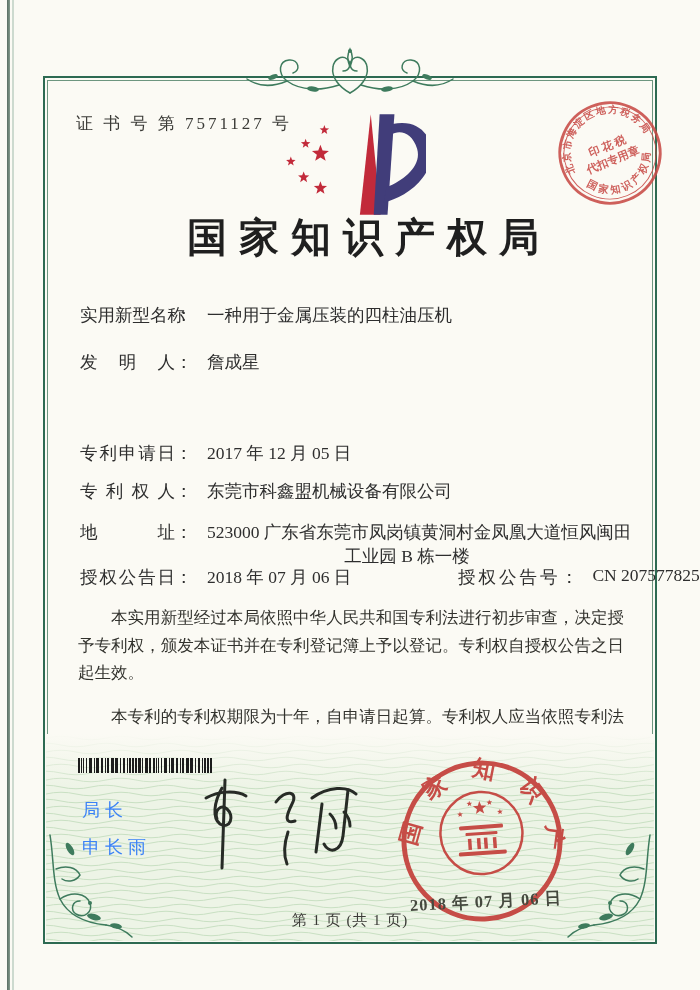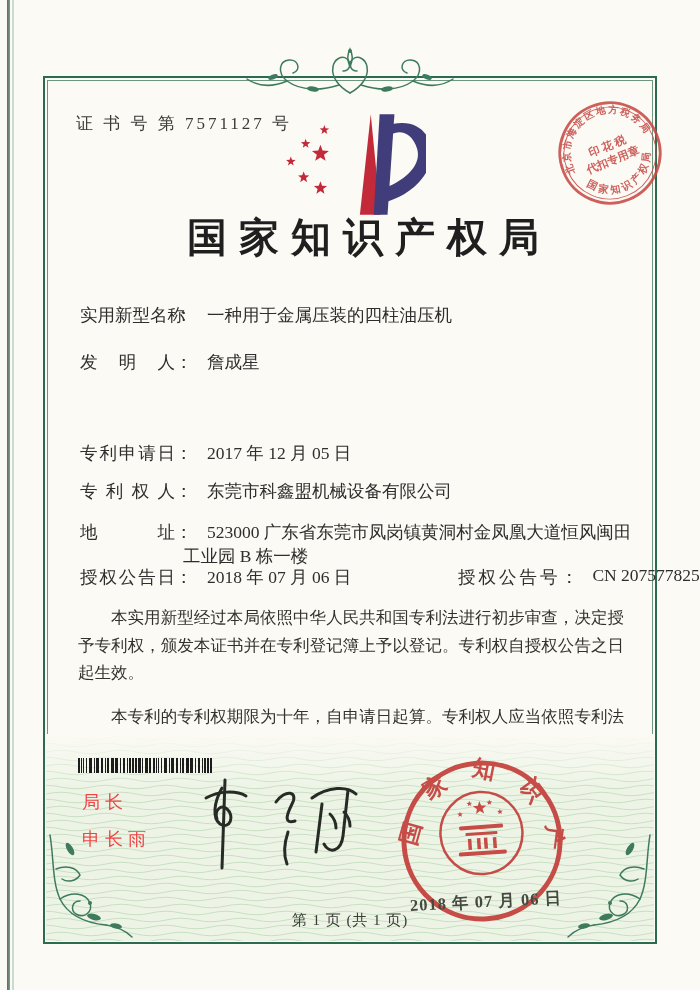--- a/index.html
+++ b/index.html
@@ -13,37 +13,37 @@
                border:2.5px solid #2d6a52;}
   .frame-inner{position:absolute;inset:2px;border:1px solid #6d967f;}
   .cert-no{position:absolute;left:76px;top:112px;font-size:17px;letter-spacing:3px;color:#3a3a36;}
   .title{position:absolute;left:0;right:0;top:210px;text-align:center;font-size:40px;font-weight:700;
          letter-spacing:12px;text-indent:12px;color:#1f1f1f;}
   .logo{position:absolute;left:278px;top:108px;width:148px;height:114px;}
   .tax-stamp{position:absolute;left:545px;top:88px;width:130px;height:130px;transform:rotate(-22deg);opacity:.88;}
   .row{position:absolute;left:80px;font-size:17.5px;color:#2e2e2e;white-space:nowrap;}
   .lbl{display:inline-block;width:95px;text-align:justify;text-align-last:justify;vertical-align:top;}
   .colon{display:inline-block;vertical-align:top;}
-  .val{display:inline-block;margin-left:10px;vertical-align:top;white-space:normal;max-width:440px;}
+  .val{display:inline-block;margin-left:10px;vertical-align:top;white-space:normal;max-width:440px;text-align:center;}
   .val2{display:block;margin-left:-24px;}
   .cell2{position:absolute;left:345px;top:0;white-space:nowrap;}
   .lbl2{letter-spacing:3px;margin-left:33px;}
   .paras{position:absolute;left:62px;top:588px;width:578px;font-size:16.5px;line-height:27.5px;
          text-align:justify;color:#32322d;}
   .paras p{margin:16px;text-indent:2em;}
   .band{position:absolute;left:46px;top:734px;width:608px;height:207px;}
   #waves{position:absolute;left:0;top:0;}
   .band-fade{position:absolute;left:0;top:0;width:100%;height:55px;z-index:1;
              background:linear-gradient(#fbfaf4,rgba(251,250,244,0));}
   .corner-orn{position:absolute;bottom:2px;width:90px;height:110px;z-index:1;}
   .corner-left{left:0;}
   .corner-right{right:0;transform:scaleX(-1);}
   .barcode{position:absolute;left:32px;top:24px;height:15px;display:flex;align-items:stretch;z-index:2;}
   .barcode div{background:#1c1c1c;}
-  .sig-block{position:absolute;left:36px;top:56px;font-size:18px;letter-spacing:5px;color:#ef4444;z-index:2;}
+  .sig-block{position:absolute;left:36px;top:64px;font-size:18px;letter-spacing:5px;color:#3b82f6;z-index:2;}
   .sig-line{margin-bottom:13px;}
   .signature{position:absolute;left:142px;top:40px;width:170px;height:100px;z-index:2;}
   .seal{position:absolute;left:348px;top:19px;width:176px;height:176px;z-index:2;opacity:.93;
         transform:rotate(-4deg);}
   .seal-date{position:absolute;left:352px;top:157px;width:176px;text-align:center;z-index:3;
              font-size:16.5px;font-weight:600;letter-spacing:1px;color:#45493f;transform:rotate(-3deg);}
   .footer{position:absolute;left:0;top:177px;width:100%;text-align:center;font-size:15px;
           color:#3a3a36;z-index:2;letter-spacing:1px;}
   .top-ornament{position:absolute;left:243px;top:47px;width:214px;height:50px;}
   svg text{font-family:"Liberation Serif","DejaVu Serif",serif;}

